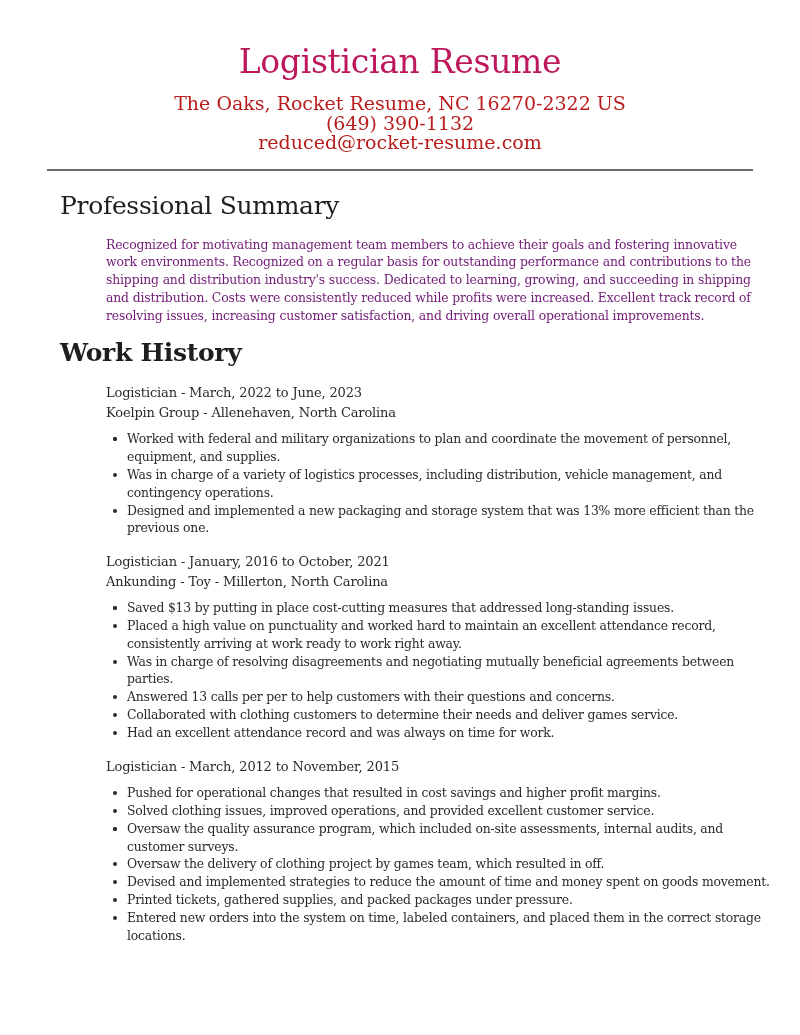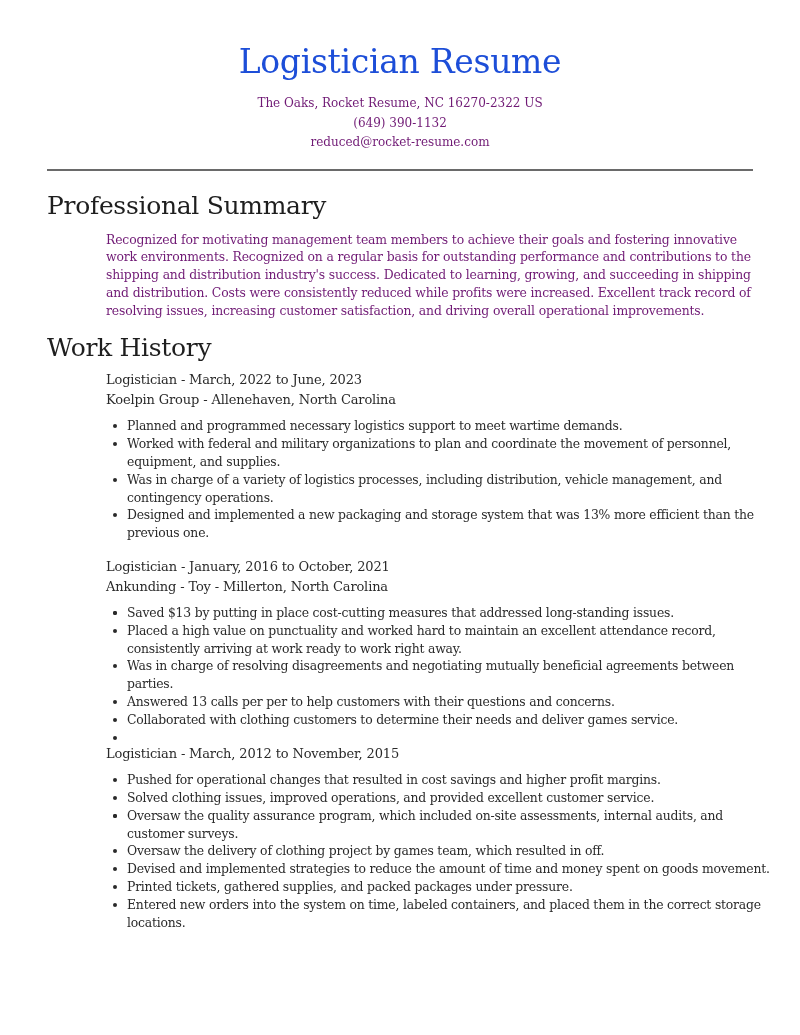--- a/index.html
+++ b/index.html
@@ -22,52 +22,52 @@
     .header {
       text-align: center;
       padding-top: 40px;
     }
     .name {
       font-size: 33px;
       font-weight: normal;
       margin: 0;
       line-height: 44px;
       letter-spacing: -0.3px;
-      color: #1d4ed8;
+      color: #be185d;
     }
     .contact {
       margin-top: 10px;
-      font-size: 12px;
+      font-size: 19px;
       line-height: 19.5px;
-      color: #701a75;
+      color: #b91c1c;
     }
     .contact div { margin: 0; }
     .divider {
       margin: 16px 47px 0 47px;
       height: 0;
       border-top: 2px solid #6a6a6a;
     }
     .section-title {
       font-size: 25px;
       font-weight: normal;
-      margin: 0;
+      margin: 13px;
       padding-left: 47px;
       line-height: 34px;
       color: #1e1e1e;
       letter-spacing: -0.3px;
     }
     .summary-title { margin-top: 18px; }
     .summary {
       margin: 8px 48px 0 106px;
       font-size: 12.4px;
       line-height: 17.8px;
       color: #701a75;
       letter-spacing: -0.15px;
     }
-    .work-title { margin-top: 12px; }
+    .work-title { margin-top: 12px; font-weight: bold; }
     .jobs { margin-top: 5px; }
     .job {
       margin-left: 106px;
       margin-right: 28px;
     }
     .job-line {
       font-size: 13px;
       line-height: 19.5px;
       color: #2a2a2a;
       letter-spacing: -0.15px;
@@ -119,38 +119,38 @@
 
   <section>
     <h2 class="section-title work-title">Work History</h2>
 
     <div class="jobs">
 
       <div class="job">
         <div class="job-line">Logistician - March, 2022 to June, 2023</div>
         <div class="job-line">Koelpin Group - Allenehaven, North Carolina</div>
         <ul class="bullets">
-          <li><span class="dot"></span><span>Planned and programmed necessary logistics support to meet wartime demands.</span></li>
+          <li><span class="dot"></span></li>
           <li><span class="dot"></span><span>Worked with federal and military organizations to plan and coordinate the movement of personnel, equipment, and supplies.</span></li>
           <li><span class="dot"></span><span>Was in charge of a variety of logistics processes, including distribution, vehicle management, and contingency operations.</span></li>
           <li><span class="dot"></span><span>Designed and implemented a new packaging and storage system that was 13% more efficient than the previous one.</span></li>
         </ul>
       </div>
 
       <div class="job">
         <div class="job-line">Logistician - January, 2016 to October, 2021</div>
         <div class="job-line">Ankunding - Toy - Millerton, North Carolina</div>
         <ul class="bullets">
           <li><span class="dot"></span></li>
           <li><span class="dot"></span><span>Saved $13 by putting in place cost-cutting measures that addressed long-standing issues.</span></li>
           <li><span class="dot"></span><span>Placed a high value on punctuality and worked hard to maintain an excellent attendance record, consistently arriving at work ready to work right away.</span></li>
           <li><span class="dot"></span><span>Was in charge of resolving disagreements and negotiating mutually beneficial agreements between parties.</span></li>
           <li><span class="dot"></span><span>Answered 13 calls per per to help customers with their questions and concerns.</span></li>
           <li><span class="dot"></span><span>Collaborated with clothing customers to determine their needs and deliver games service.</span></li>
-          <li><span class="dot"></span></li>
+          <li><span class="dot"></span><span>Had an excellent attendance record and was always on time for work.</span></li>
         </ul>
       </div>
 
       <div class="job">
         <div class="job-line">Logistician - March, 2012 to November, 2015</div>
         <ul class="bullets">
           <li><span class="dot"></span><span>Pushed for operational changes that resulted in cost savings and higher profit margins.</span></li>
           <li><span class="dot"></span><span>Solved clothing issues, improved operations, and provided excellent customer service.</span></li>
           <li><span class="dot"></span></li>
           <li><span class="dot"></span><span>Oversaw the quality assurance program, which included on-site assessments, internal audits, and customer surveys.</span></li>

